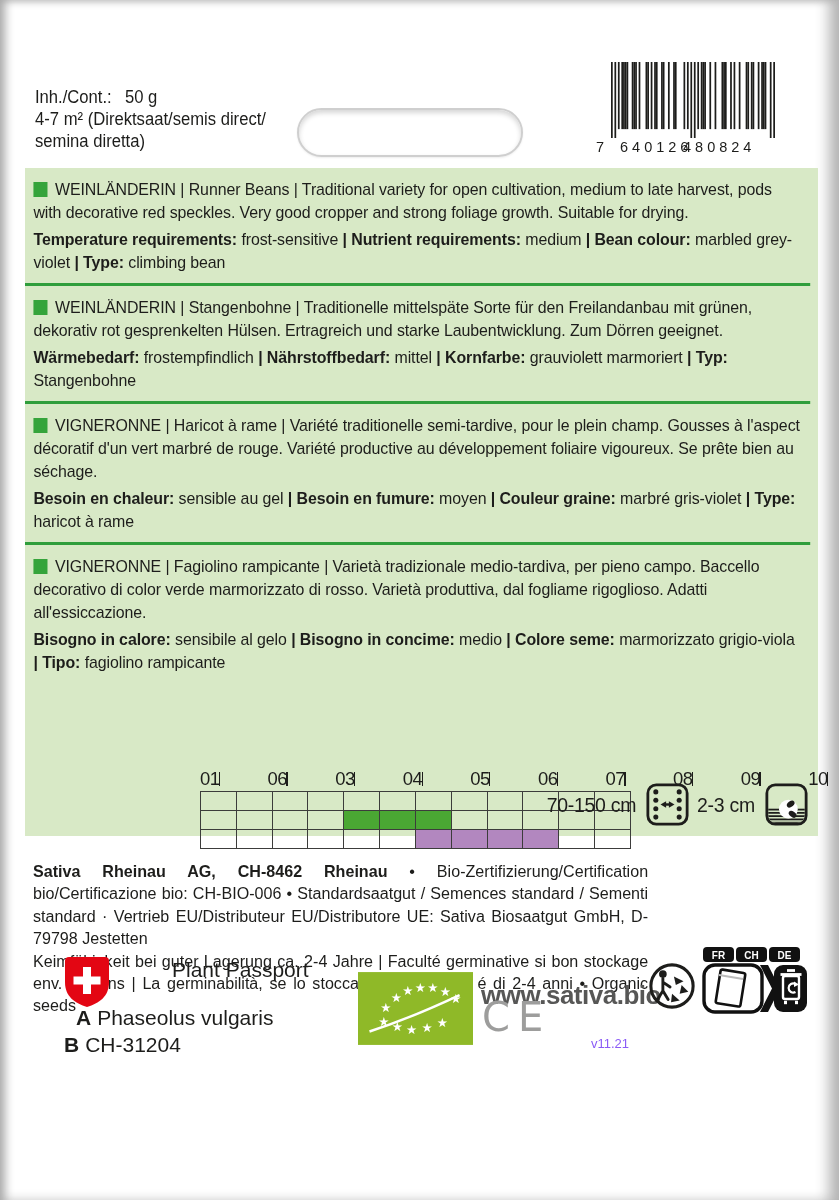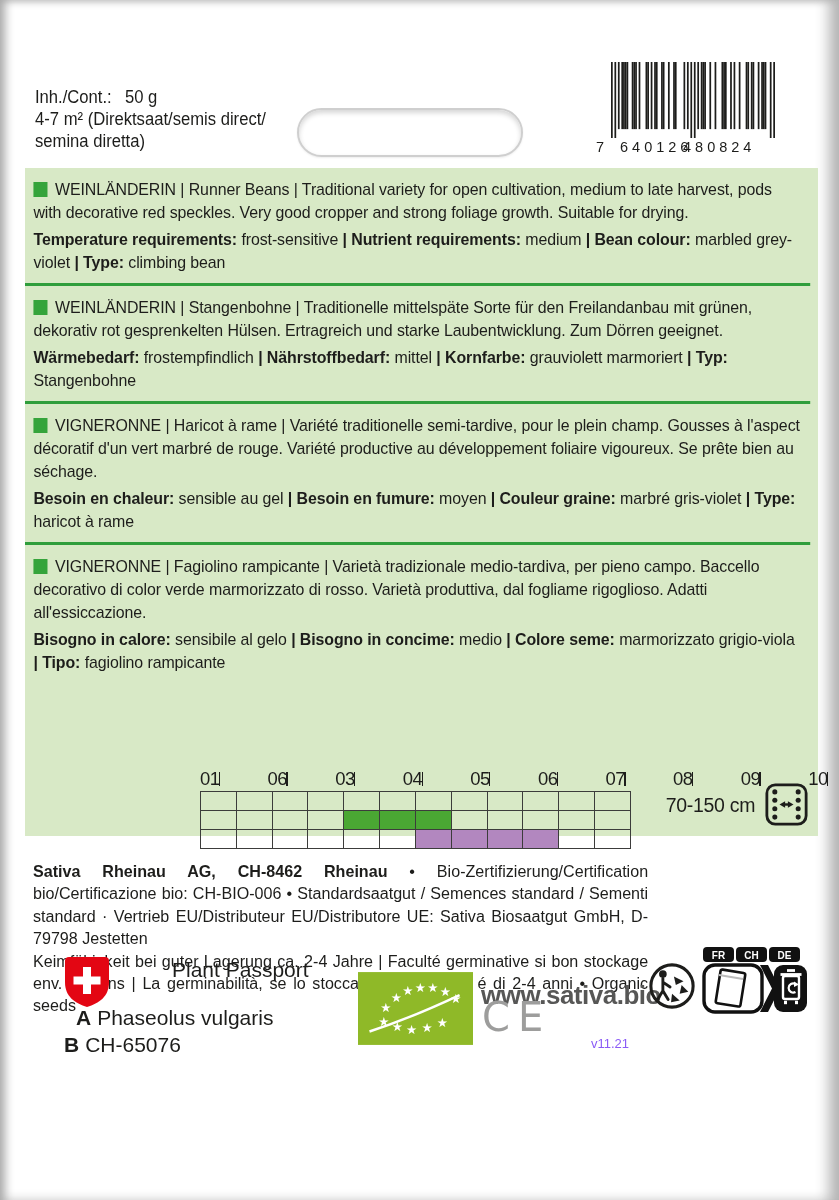--- a/index.html
+++ b/index.html
@@ -221,35 +221,58 @@
           <circle cx="35.5" cy="9.5" r="2.7"></circle>
             <circle cx="35.5" cy="18.5" r="2.7"></circle>
             <circle cx="35.5" cy="27.5" r="2.7"></circle>
             <circle cx="35.5" cy="36.5" r="2.7"></circle>
           <rect x="19" y="21.7" width="8" height="2.6"></rect>
           <polygon points="15.5,23 21.5,19.4 21.5,26.6"></polygon>
           <polygon points="30.5,23 24.5,19.4 24.5,26.6"></polygon>
         </g>
       </svg>
     </div>
+    <div class="sp-row">
+      <span class="sp-label">2-3 cm</span>
+      <svg class="sp-icon" viewBox="0 0 46 46">
+        <defs>
+            <clipPath id="depthclip">
+              <rect x="3.5" y="3.5" width="39" height="39" rx="8"></rect>
+            </clipPath>
+          </defs>
+        <g clip-path="url(#depthclip)">
+          <g fill="#1d1d1b">
+            <rect x="3" y="27.5" width="40" height="1.9"></rect>
+              <rect x="3" y="31" width="40" height="1.9"></rect>
+            <rect x="3" y="34.5" width="40" height="1.9"></rect>
+              <rect x="3" y="38" width="40" height="1.9"></rect>
+              <rect x="3" y="41.5" width="40" height="1.9"></rect>
+          </g>
+          <circle cx="25" cy="28" r="10" fill="#ffffff"></circle>
+          <ellipse cx="27.5" cy="22.5" rx="4.6" ry="3" fill="#1d1d1b" transform="rotate(-38 27.5 22.5)"></ellipse>
+          <ellipse cx="29.5" cy="33.5" rx="4.6" ry="3" fill="#1d1d1b" transform="rotate(35 29.5 33.5)"></ellipse>
+        </g>
+        <rect x="2" y="2" width="42" height="42" rx="9" fill="none" stroke="#1d1d1b" stroke-width="3"></rect>
+      </svg>
+    </div>
   </div>
 
   <div class="distributor">
     <p><b>Sativa Rheinau AG, CH-8462 Rheinau</b><span> • Bio-Zertifizierung/Certification bio/Certificazione bio: CH-BIO-006 • Standardsaatgut / Semences standard / Sementi standard · Vertrieb EU/Distributeur EU/Distributore UE: Sativa Biosaatgut GmbH, D-79798 Jestetten</span></p>
     <p>Keimfähigkeit bei guter Lagerung ca. 2-4 Jahre | Faculté germinative si bon stockage env. 2-4 ans | La germinabilità, se lo stoccaggio é corretto, é di 2-4 anni • Organic seeds</p>
   </div>
 
   <svg class="swiss" viewBox="0 0 46 52">
     <path d="M5,1 H41 Q45,1 45,5 V26 C45,41 35,47 23,51 C11,47 1,41 1,26 V5 Q1,1 5,1 Z" fill="#e30613"></path>
     <rect x="19" y="11" width="8" height="27" fill="#fff"></rect>
     <rect x="9.5" y="20.5" width="27" height="8" fill="#fff"></rect>
   </svg>
   <div class="pp-title">Plant Passport</div>
   <div class="pp-a"><b>A</b><span>Phaseolus vulgaris</span></div>
-  <div class="pp-b"><b>B</b><span>CH-65076</span></div>
+  <div class="pp-b"><b>B</b><span>CH-31204</span></div>
 
   <svg class="eu-logo" viewBox="0 0 120 76">
     <rect x="0" y="0" width="120" height="76" fill="#8fb928"></rect>
     <path d="M12,62 Q55,48 106,24" stroke="#fff" stroke-width="2.6" fill="none"></path>
     <g fill="#ffffff" font-family="DejaVu Sans" font-size="13" text-anchor="middle">
       <text x="29" y="42">★</text>
         <text x="40" y="31">★</text>
         <text x="52" y="24">★</text>
       <text x="65" y="21">★</text>
         <text x="78" y="21">★</text>

